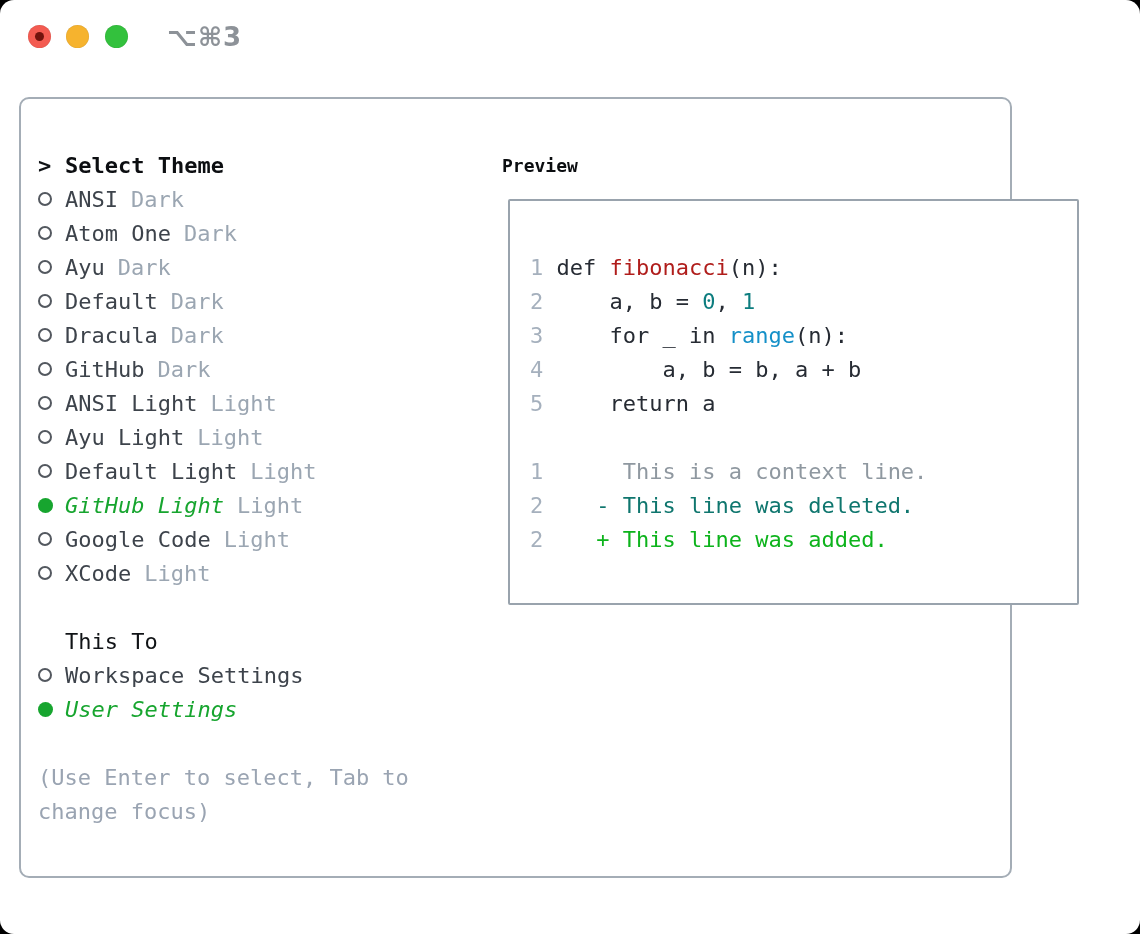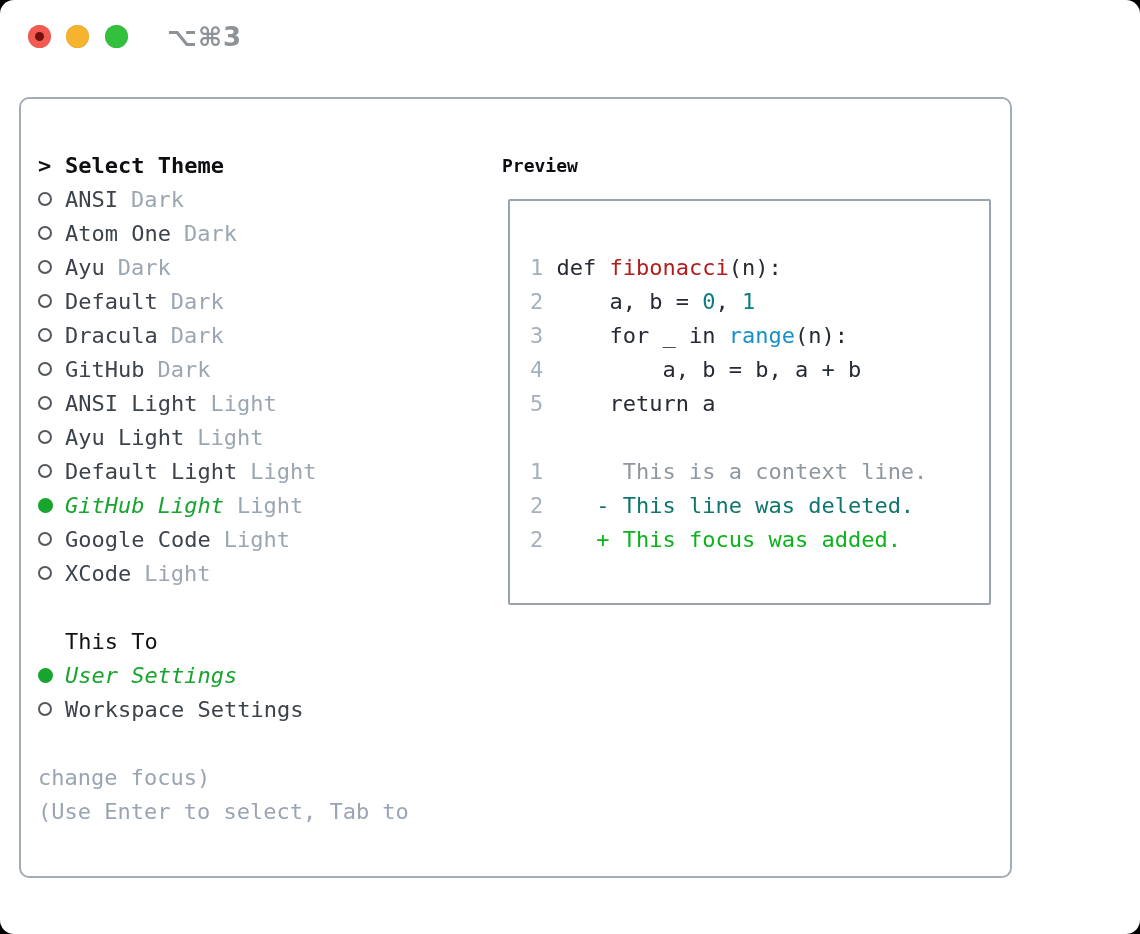--- a/index.html
+++ b/index.html
@@ -33,21 +33,21 @@
   .hdr2{color:#101316;}
   .circle{width:14px;height:14px;border:2px solid #53585f;border-radius:50%;box-sizing:border-box;}
   .circle.sel{width:15px;height:15px;border:none;background:#17a52f;}
   .tname{white-space:pre;}
   .tname.sel{color:#17a52f;font-style:italic;}
   .ttag{color:#9ba6b2;margin-left:13px;white-space:pre;}
   .row.hint{color:#9aa4b2;}
   
   .preview-title{position:absolute;left:481px;top:49px;height:34px;display:flex;align-items:center;
     font-size:18px;font-weight:bold;color:#0c0e11;}
-  .preview-box{position:absolute;left:487px;top:100px;width:483px;height:406px;
+  .preview-box{position:absolute;left:487px;top:100px;width:571px;height:406px;
     box-sizing:border-box;border:2px solid #99a3ad;border-radius:2px;background:#fff;}
   .code{position:absolute;left:20px;top:50px;}
   .cline{height:34px;white-space:pre;font-size:22px;line-height:34px;}
   .lno{color:#a5b0bd;}
   .c-plain{color:#262b33;}
   .c-func{color:#b01d1b;}
   .c-num{color:#0d7d7f;}
   .c-builtin{color:#1590c8;}
   .c-context{color:#8f98a0;}
   .c-deleted{color:#0f766e;}
@@ -163,48 +163,48 @@
       <div class="row"></div>
 
       <div class="row">
         <span class="marker"></span>
         <span class="hdr2">This To</span>
       </div>
 
       <div id="apply-items">
           <div class="row">
             <span class="marker">
+              <span class="circle"></span>
+            </span>
+            <span class="tname">Workspace Settings</span>
+          </div>
+          <div class="row">
+            <span class="marker">
               <span class="circle sel"></span>
             </span>
             <span class="tname sel">User Settings</span>
           </div>
-          <div class="row">
-            <span class="marker">
-              <span class="circle"></span>
-            </span>
-            <span class="tname">Workspace Settings</span>
-          </div>
         </div>
 
       <div class="row"></div>
 
+      <div class="row hint">(Use Enter to select, Tab to</div>
       <div class="row hint">change focus)</div>
-      <div class="row hint">(Use Enter to select, Tab to</div>
     </div>
 
     <div class="preview-title">Preview</div>
 
     <div class="preview-box">
       <div class="code" id="code-lines">
           <div class="cline"><span class="lno">1 </span><span class="c-plain">def </span><span class="c-func">fibonacci</span><span class="c-plain">(n):</span></div>
           <div class="cline"><span class="lno">2 </span><span class="c-plain">    a, b = </span><span class="c-num">0</span><span class="c-plain">, </span><span class="c-num">1</span></div>
           <div class="cline"><span class="lno">3 </span><span class="c-plain">    for _ in </span><span class="c-builtin">range</span><span class="c-plain">(n):</span></div>
           <div class="cline"><span class="lno">4 </span><span class="c-plain">        a, b = b, a + b</span></div>
           <div class="cline"><span class="lno">5 </span><span class="c-plain">    return a</span></div>
           <div class="cline"><span class="lno"></span></div>
           <div class="cline"><span class="lno">1 </span><span class="c-context">     This is a context line.</span></div>
           <div class="cline"><span class="lno">2 </span><span class="c-deleted">   - This line was deleted.</span></div>
-          <div class="cline"><span class="lno">2 </span><span class="c-added">   + This focus was added.</span></div>
+          <div class="cline"><span class="lno">2 </span><span class="c-added">   + This line was added.</span></div>
         </div>
     </div>
 
   </div>
 </div>
 
 </body></html>

